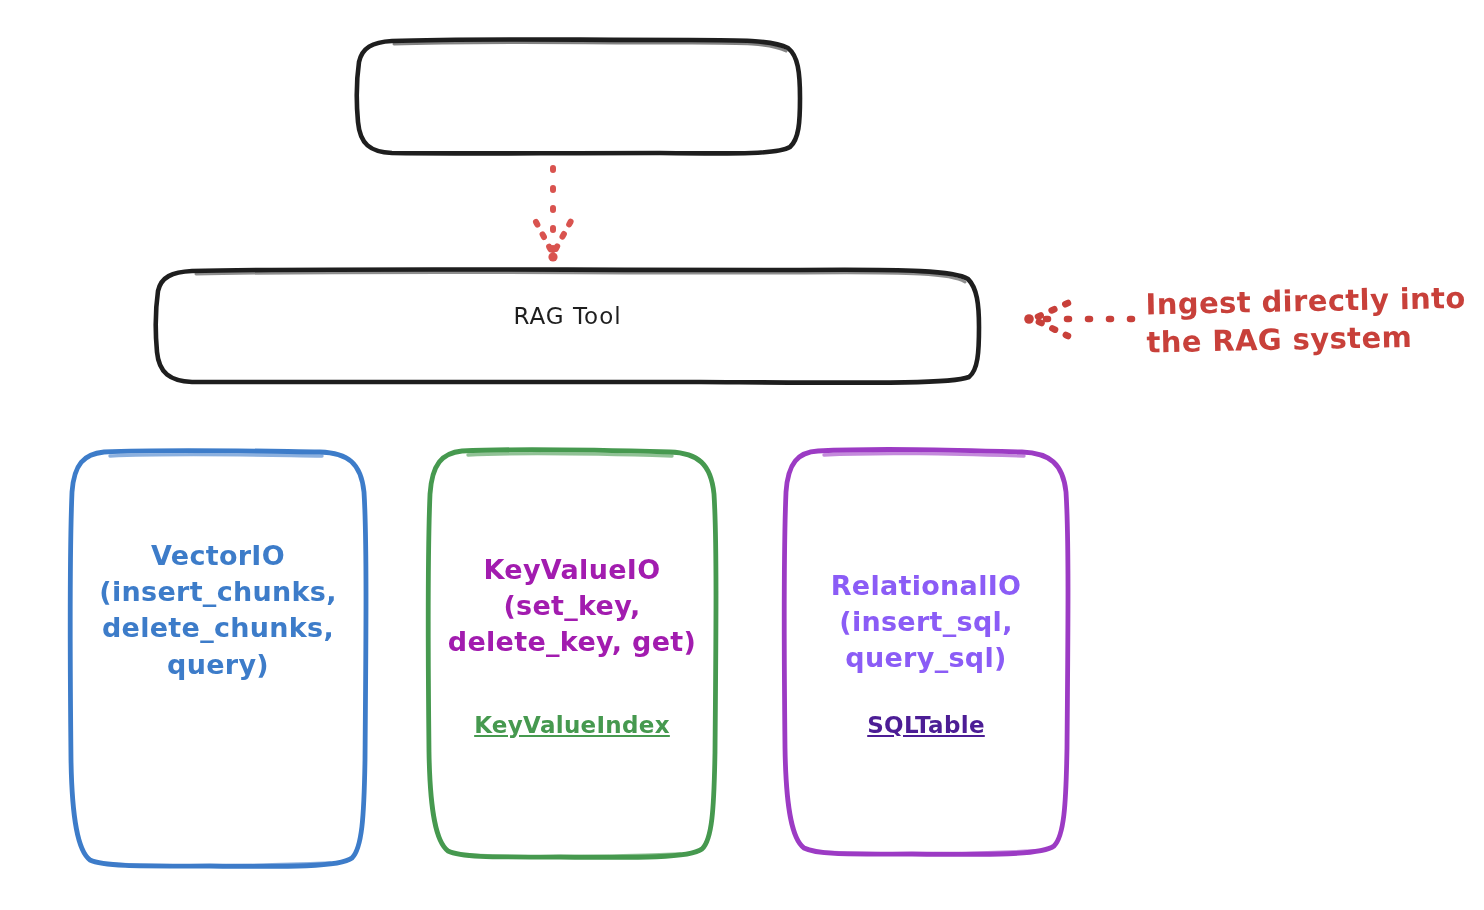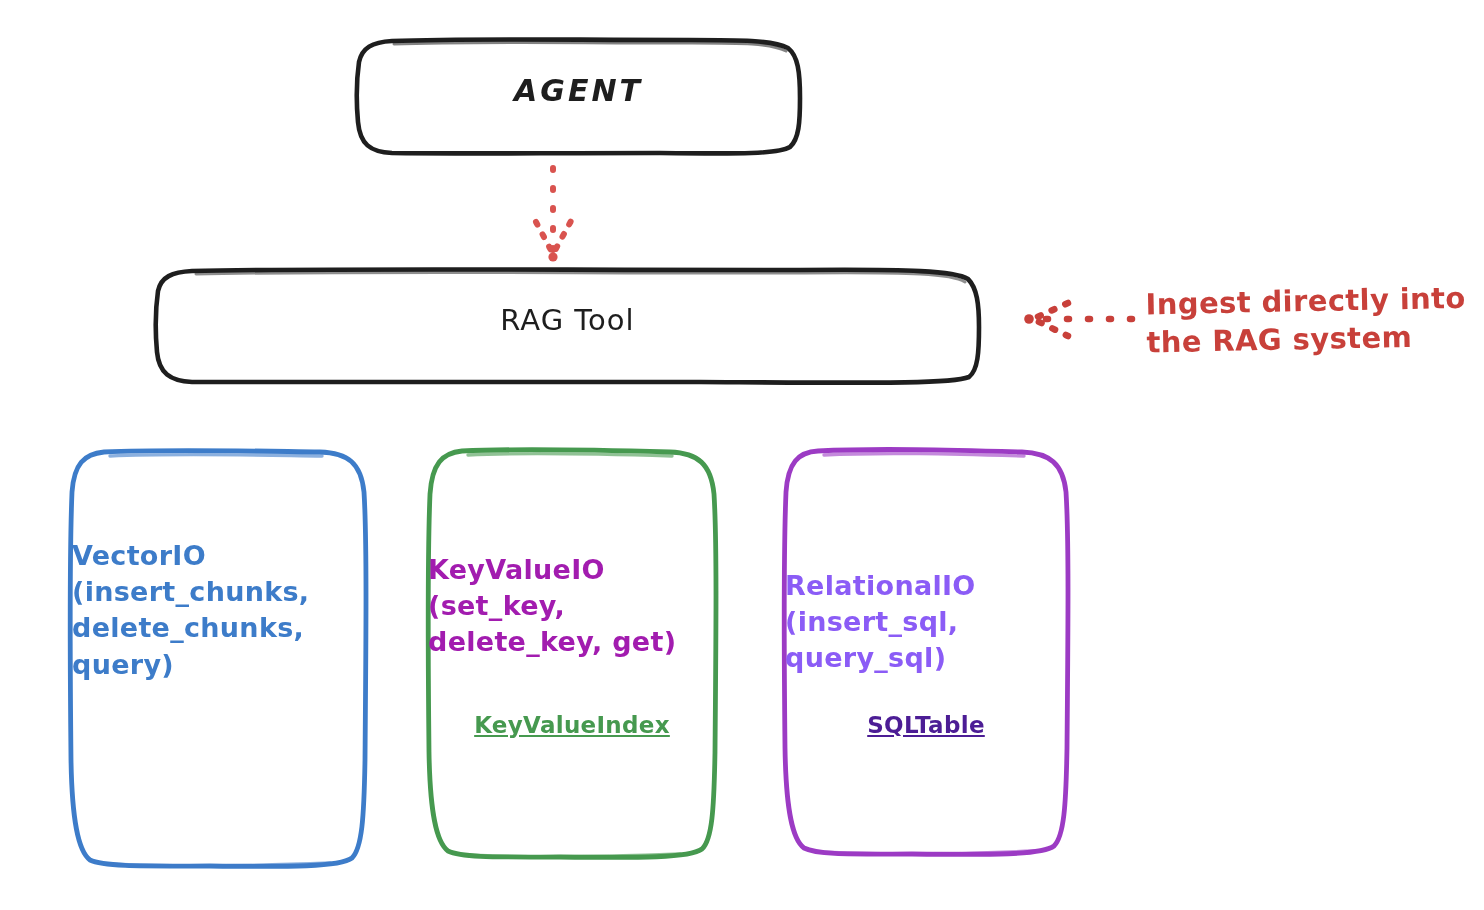--- a/index.html
+++ b/index.html
@@ -50,28 +50,29 @@
     font-style: italic;
     font-weight: 600;
     letter-spacing: 3px;
     color: #1e1e1e;
   }
 
   #ragtool-label {
     left: 155px;
     top: 302px;
     width: 825px;
-    font-size: 29px;
+    font-size: 23px;
     font-weight: 500;
     letter-spacing: 1px;
     color: #1e1e1e;
   }
 
   .store-api {
     position: absolute;
+    text-align: center;
     font-size: 27px;
     font-weight: 600;
     line-height: 1.34;
     white-space: pre-line;
     letter-spacing: 0.3px;
   }
 
   .store-index {
     position: absolute;
     text-align: center;
@@ -200,21 +201,20 @@
                C 792 839, 786 809, 785 748
                C 784 652, 784 540, 786 492
                C 788 463, 798 452, 818 451 Z" fill="#ffffff" stroke="#9c3bc4" stroke-width="4.8" stroke-linecap="round" stroke-linejoin="round"></path>
       <path d="M 824 455
                C 882 452, 954 454, 1024 456" fill="none" stroke="#9c3bc4" stroke-width="3.4" opacity="0.6" stroke-linecap="round"></path>
       <path d="M 820 852
                C 884 855, 956 854, 1034 851" fill="none" stroke="#9c3bc4" stroke-width="3.4" opacity="0.6" stroke-linecap="round"></path>
     </g>
   </svg>
 
-  <div class="node-label" id="agent-label">AGENT</div>
 
   <div class="node-label" id="ragtool-label">RAG Tool</div>
 
   <div class="store-api" id="vector-api">VectorIO
 (insert_chunks,
 delete_chunks,
 query)</div>
 
   <div class="store-api" id="kv-api">KeyValueIO
 (set_key,

